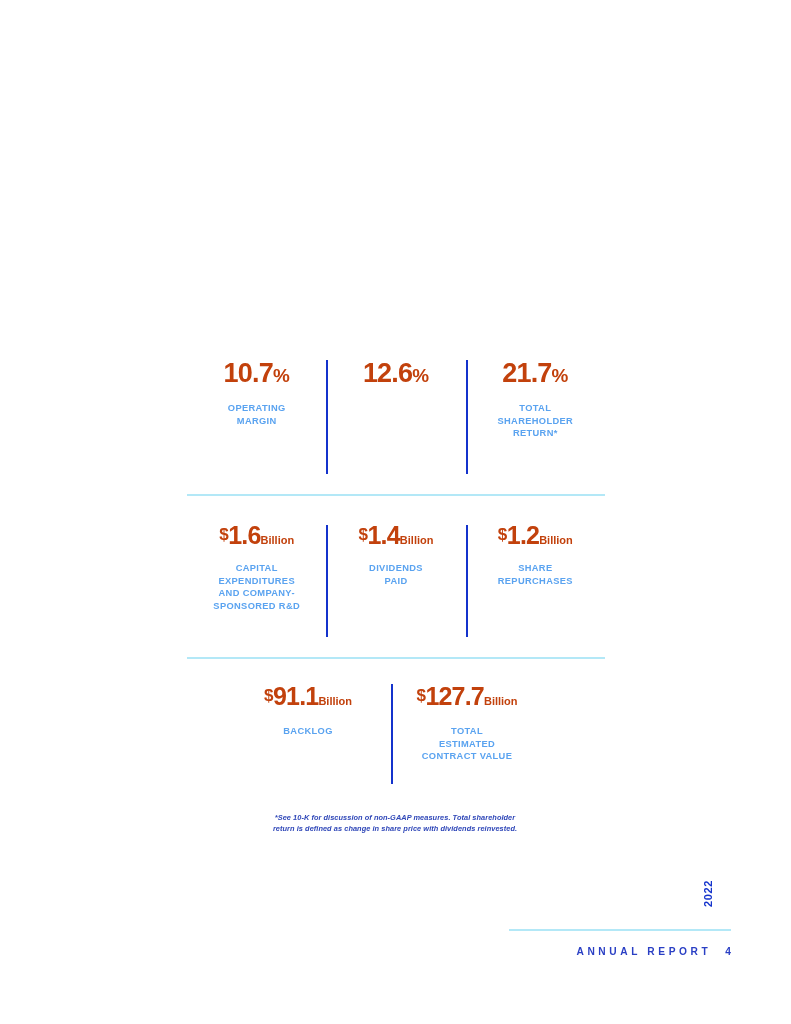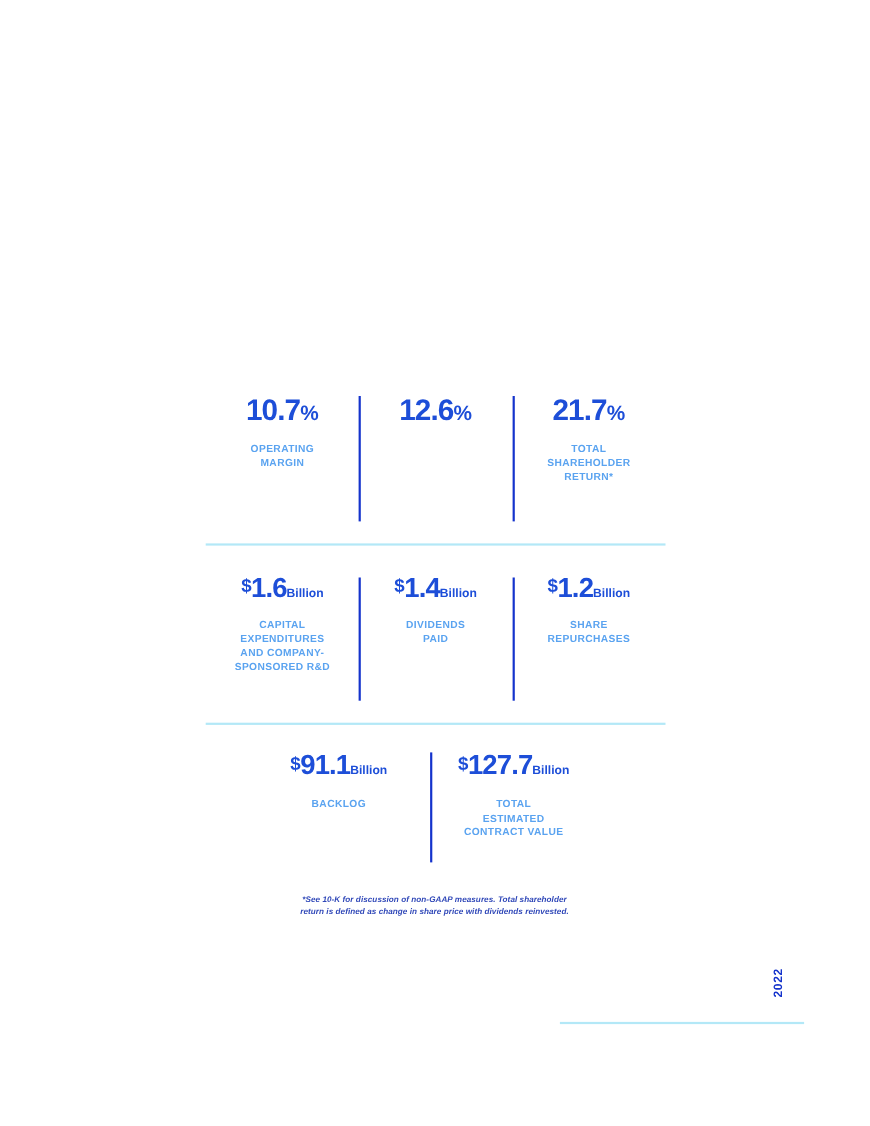--- a/index.html
+++ b/index.html
@@ -76,21 +76,21 @@
     left: 0;
     top: 0;
     width: 2px;
     background: #1433cc;
   }
   .row-1 .cell.div-left::before { height: 114px; top: 0; }
   .row-2 .cell.div-left::before { height: 112px; top: 2px; }
   .row-3 .cell.div-left::before { height: 100px; top: 0; }
 
   .stat-value {
-    color: #1d4ed8;
+    color: #c2410c;
     font-weight: bold;
     line-height: 1;
     white-space: nowrap;
     letter-spacing: -0.8px;
   }
   .stat-value.pct { font-size: 27px; }
   .stat-value.money { font-size: 25px; }
 
   .stat-value .sym {
     font-size: 0.68em;
@@ -271,14 +271,15 @@
   <div class="hrule hrule-1"></div>
   <div class="hrule hrule-2"></div>
 
   <div class="footnote">
     <div>*See 10-K for discussion of non-GAAP measures. Total shareholder</div>
     <div>return is defined as change in share price with dividends reinvested.</div>
   </div>
 
   <div class="year">2022</div>
   <div class="footer-rule"></div>
+  <div class="footer-text"><span>ANNUAL REPORT</span><span class="pagenum">4</span></div>
 
 </div>
 
 </body></html>

